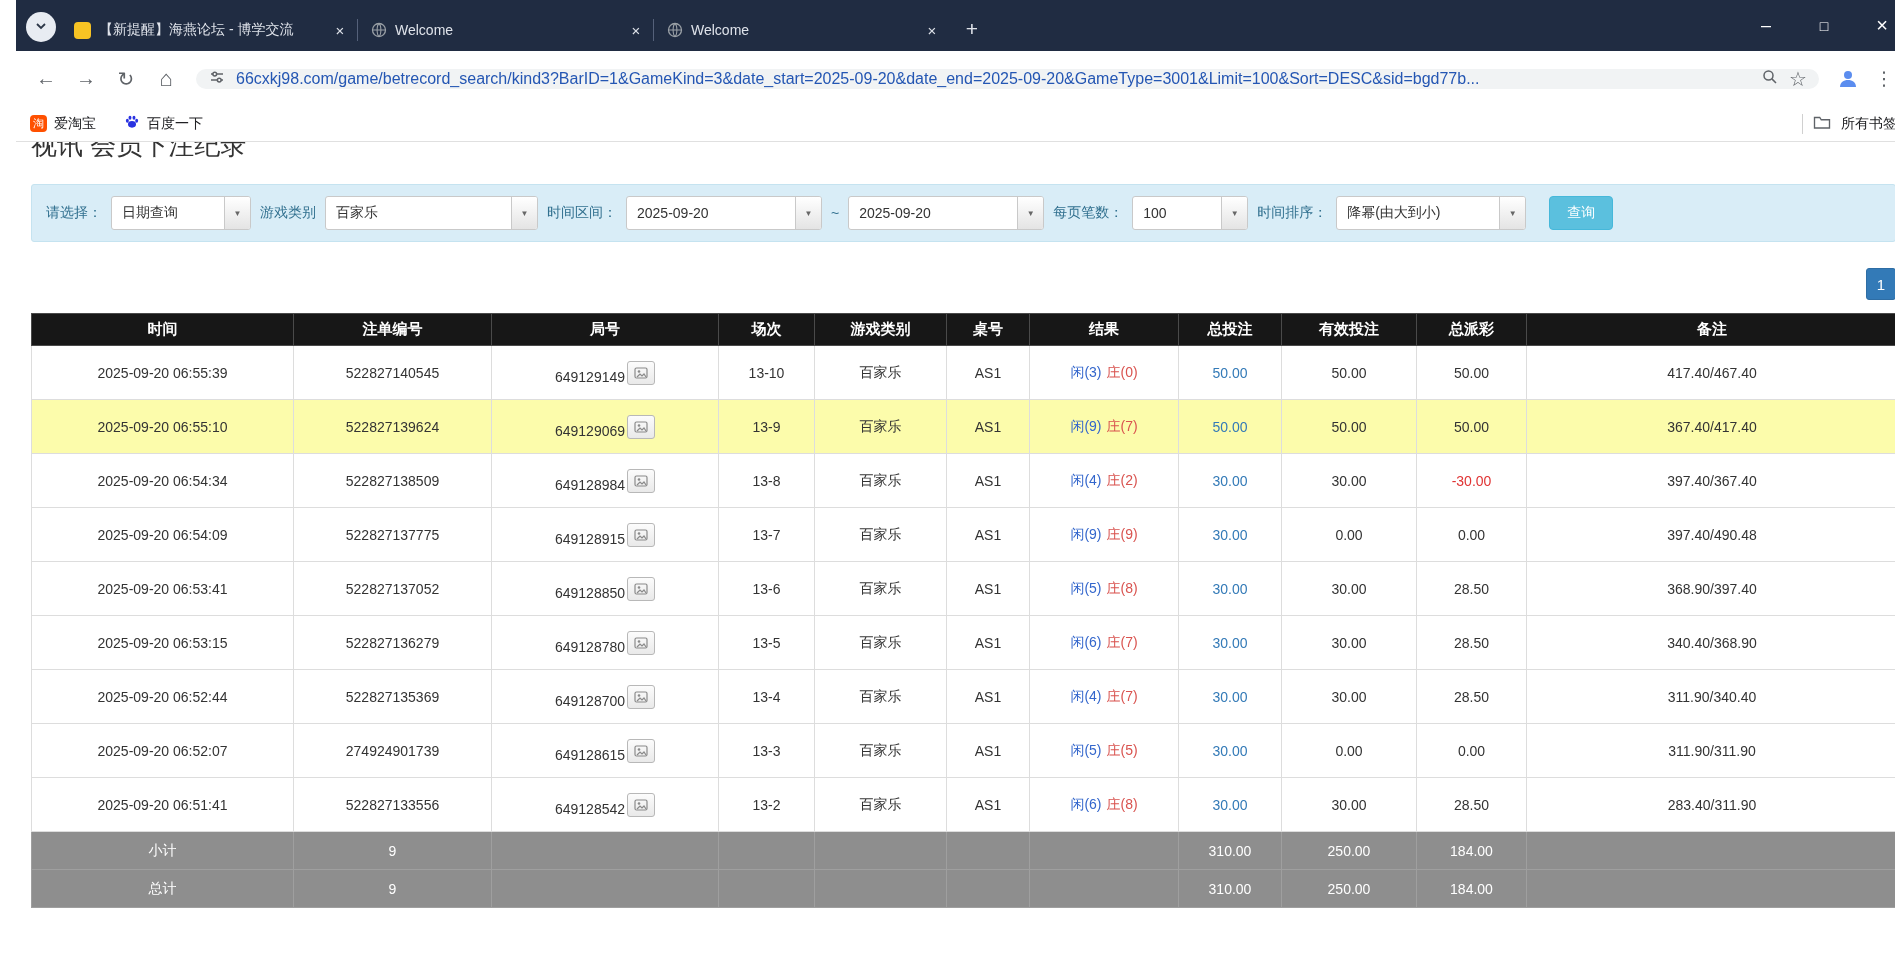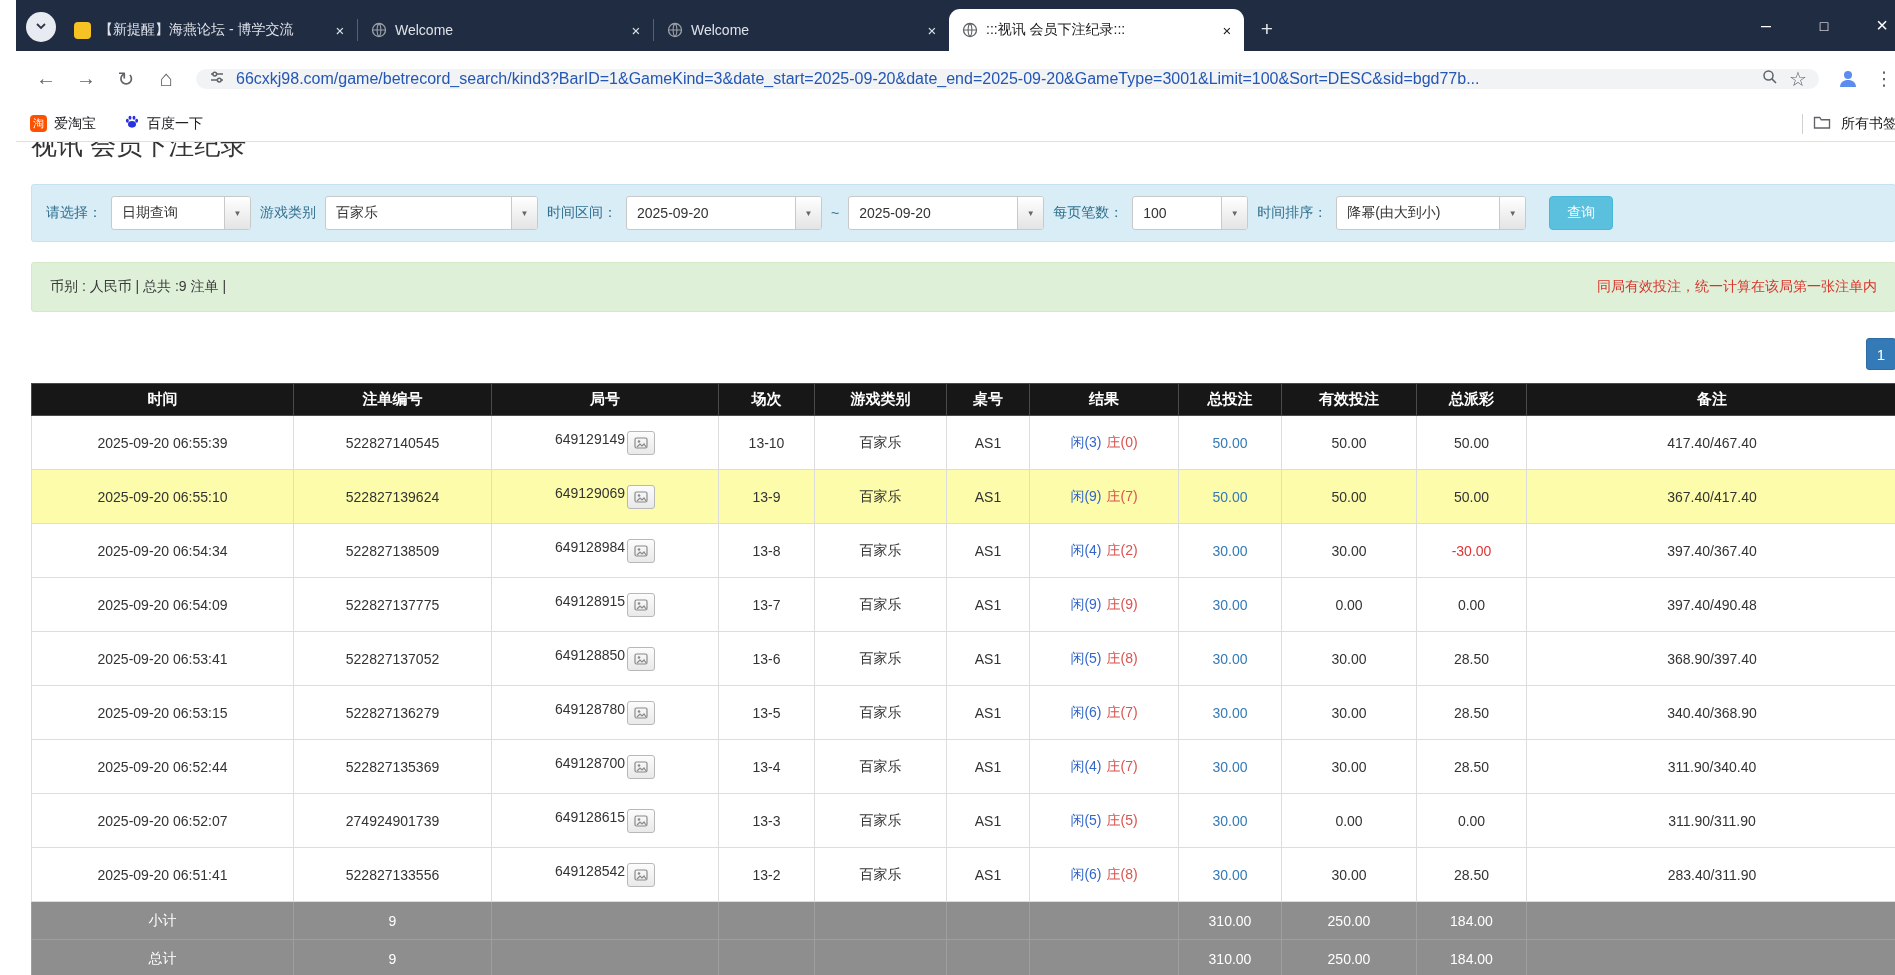--- a/index.html
+++ b/index.html
@@ -75,21 +75,21 @@
 
   
   table.records { margin-top: 13px; width: 100%; border-collapse: collapse; table-layout: fixed; }
   .records th { background: #171717; color: #fff; font-size: 15px; font-weight: bold; height: 32px; border: 1px solid #4a4a4a; text-align: center; }
   .records td { border: 1px solid #ddd; height: 54px; font-size: 14px; color: #333; text-align: center; background: #fff; }
   .records tr.hl td { background: #fcfcab; }
   .bet-link { color: #337ab7; cursor: pointer; text-decoration: none; }
   .res-player { color: #3366cc; margin-right: 5px; }
   .res-banker { color: #d9534f; }
   td.payout.neg { color: #e03434; }
-  .round-wrap { display: inline-flex; align-items: flex-start; gap: 2px; }
+  .round-wrap { display: inline-flex; align-items: flex-end; gap: 2px; }
   .round-btn { width: 28px; height: 24px; border: 1px solid #b8b8b8; border-radius: 3px; background: linear-gradient(#fcfcfc, #e9e9e9); display: inline-flex; align-items: center; justify-content: center; padding: 0; cursor: pointer; }
   .records tr.sum td { background: #8e8e8e; color: #fff; height: 38px; border: 1px solid #9f9f9f; font-size: 14px; }
 </style>
 </head>
 <body>
 
 <div class="screen">
 
   <div class="tabstrip">
     <div class="tab-search-btn">
@@ -118,30 +118,20 @@
     </div>
     <span class="tab-sep"></span>
     <div class="tab">
       <span class="favicon">
         <svg width="16" height="16" viewBox="0 0 16 16">
             <circle cx="8" cy="8" r="6.5" fill="none" stroke="#9aa0a6" stroke-width="1.3"></circle>
             <path d="M1.5 8h13M8 1.5c2.5 2 2.5 11 0 13M8 1.5c-2.5 2-2.5 11 0 13" fill="none" stroke="#9aa0a6" stroke-width="1.1"></path>
           </svg>
       </span>
       <span class="tab-title">Welcome</span>
-      <span class="tab-close"></span>
-    </div>
-    <div class="tab active">
-      <span class="favicon">
-        <svg width="16" height="16" viewBox="0 0 16 16">
-            <circle cx="8" cy="8" r="6.5" fill="none" stroke="#5f6368" stroke-width="1.3"></circle>
-            <path d="M1.5 8h13M8 1.5c2.5 2 2.5 11 0 13M8 1.5c-2.5 2-2.5 11 0 13" fill="none" stroke="#5f6368" stroke-width="1.1"></path>
-          </svg>
-      </span>
-      <span class="tab-title">:::视讯 会员下注纪录:::</span>
       <span class="tab-close"></span>
     </div>
     <div class="newtab-btn"></div>
 
     <div class="win-controls">
       <div class="win-btn i-min"></div>
       <div class="win-btn i-max"></div>
       <div class="win-btn i-close"></div>
     </div>
   </div>
@@ -239,24 +229,20 @@
         <span class="arrow"></span>
       </div>
       <span class="f-label">时间排序：</span>
       <div class="combo w-sort">
         <span class="val">降幂(由大到小)</span>
         <span class="arrow"></span>
       </div>
       <button class="search-btn">查询</button>
     </div>
 
-    <div class="infobar">
-      <span class="info-left">币别 : 人民币 | 总共 :9 注单 |</span>
-      <span class="info-right">同局有效投注，统一计算在该局第一张注单内</span>
-    </div>
 
     <div class="pagination">
       <div class="page-btn">1</div>
     </div>
 
     <table class="records">
       <colgroup>
         <col style="width:262px">
           <col style="width:198px">
           <col style="width:227px">

